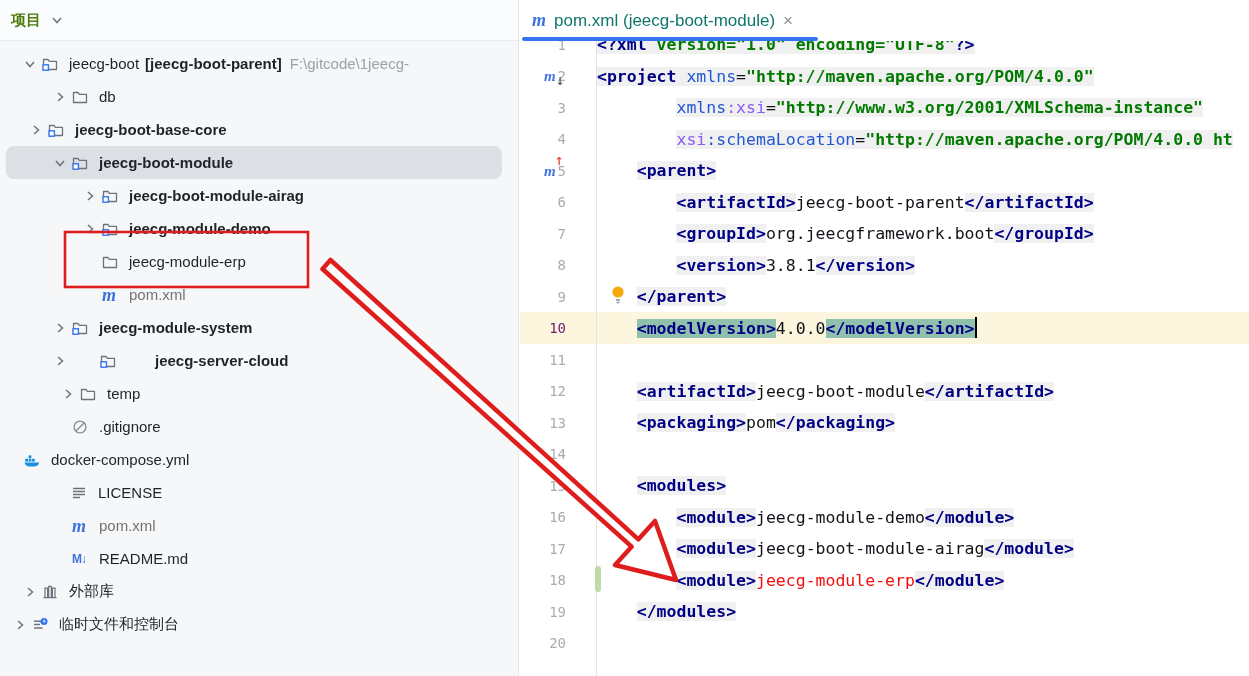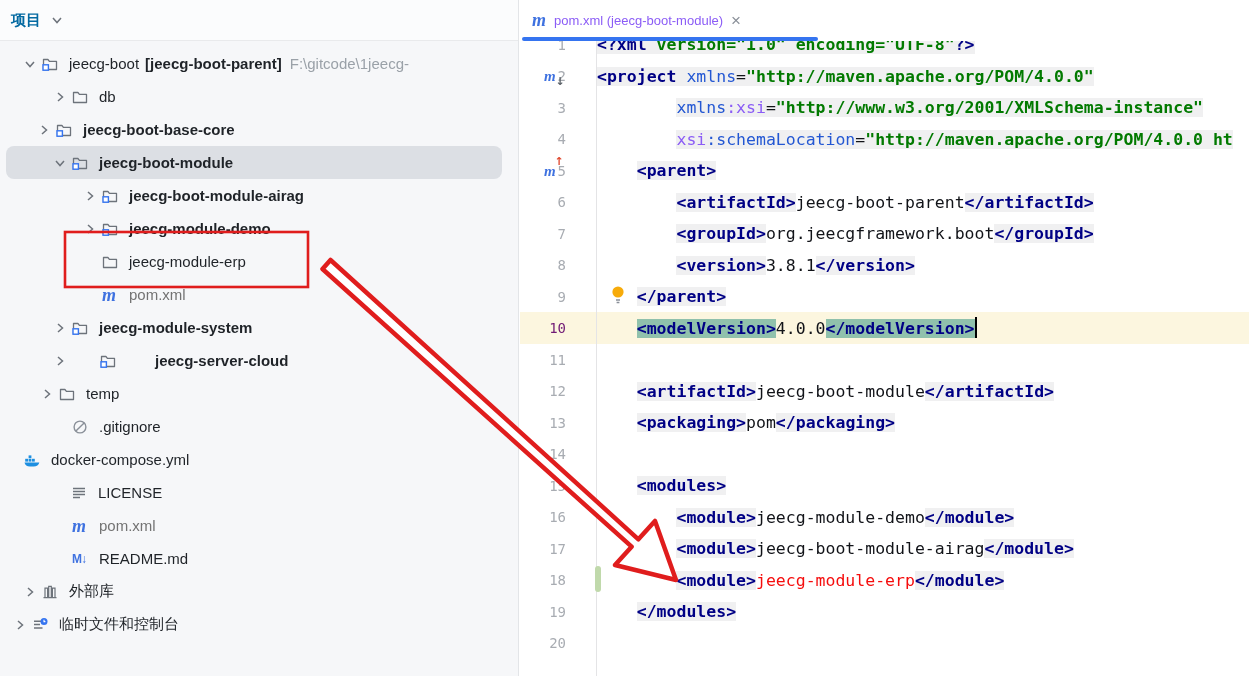--- a/index.html
+++ b/index.html
@@ -4,21 +4,21 @@
 <style>
   html,body{margin:0;padding:0;background:#fff;width:1249px;height:676px;overflow:hidden;
     font-family:"Liberation Sans",sans-serif;-webkit-font-smoothing:antialiased;}
   #stage{position:relative;width:1249px;height:676px;overflow:hidden;}
 
   
   #tree-panel{position:absolute;left:0;top:0;width:519px;height:676px;background:#f6f7f9;
     border-right:1px solid #e3e5e8;box-sizing:border-box;}
   #tree-header{position:absolute;left:0;top:0;right:0;height:41px;background:#fbfcfd;
     border-bottom:1px solid #e9eaec;display:flex;align-items:center;padding-left:11px;box-sizing:border-box;}
-  #tree-header .title{font-weight:700;font-size:15px;color:#0369a1;}
+  #tree-header .title{font-weight:700;font-size:15px;color:#4d7c0f;}
   #tree-header .chev{margin-left:8px;display:inline-flex;}
   #tree-rows{position:absolute;left:0;top:47px;right:0;}
   .tree-row{height:33px;display:flex;align-items:center;white-space:nowrap;overflow:hidden;
     font-size:15px;color:#1f2328;cursor:pointer;}
   .tree-row.selected{background:#dcdfe4;border-radius:8px;margin-left:6px;margin-right:16px;}
   .tree-row .chevslot{width:24px;min-width:24px;display:inline-flex;justify-content:center;align-items:center;}
   .tree-row .iconslot{width:26px;min-width:26px;display:inline-flex;justify-content:flex-start;align-items:center;}
   .tree-row .lbl{margin-left:1px;}
   .tree-row .lbl.b{font-weight:700;}
   .tree-row .lbl.blue{color:#737373;}
@@ -52,21 +52,21 @@
   .tk-err{color:#f50d0d;}
   .bg-g{background:#f0f0f1;}
   .bg-t{background:#90c1ac;}
   .caret{display:inline-block;width:2px;height:21px;background:#000;vertical-align:-4px;}
   .bulb{position:absolute;left:12px;top:3px;}
 
   
   #tabbar{position:absolute;left:0;top:0;right:0;height:41px;background:#fff;z-index:5;}
   #tab-active{position:relative;display:inline-flex;align-items:center;height:41px;margin-left:2px;
     padding:0 12px 0 10px;min-width:296px;box-sizing:border-box;cursor:pointer;}
-  #tab-active .ttl{font-size:13px;color:#8b5cf6;margin:0 8px 0 8px;}
+  #tab-active .ttl{font-size:17px;color:#0f766e;margin:0 8px 0 8px;}
   #tab-active .close{color:#8a9099;font-size:17px;line-height:1;cursor:pointer;}
   #tab-underline{position:absolute;left:0;right:0;bottom:0;height:4px;background:#3574f0;border-radius:2px;}
 
   
   #annot{position:absolute;left:0;top:0;width:1249px;height:676px;z-index:50;pointer-events:none;}
 </style>
 </head>
 <body>
 
 <div id="stage">
@@ -103,21 +103,21 @@
               <polyline points="6,4 10.5,8 6,12" fill="none" stroke="#6d737b" stroke-width="1.5"></polyline>
             </svg>
           </span>
           <span class="iconslot">
             <svg width="16" height="16" viewBox="0 0 16 16">
               <path d="M1.5 3.5 h4.4 l1.5 1.9 h7.1 V13.5 h-13 z" fill="none" stroke="#6d737b" stroke-width="1.3" stroke-linejoin="round"></path>
             </svg>
           </span>
           <span class="lbl">db</span>
         </div>
-        <div class="tree-row" style="padding-left: 32px;">
+        <div class="tree-row" style="padding-left: 24px;">
           <span class="chevslot">
             <svg width="16" height="16" viewBox="0 0 16 16">
               <polyline points="6,4 10.5,8 6,12" fill="none" stroke="#6d737b" stroke-width="1.5"></polyline>
             </svg>
           </span>
           <span class="iconslot">
             <svg width="16" height="16" viewBox="0 0 16 16">
               <path d="M1.5 3.5 h4.4 l1.5 1.9 h7.1 V13.5 h-13 z" fill="none" stroke="#6d737b" stroke-width="1.3" stroke-linejoin="round"></path>
               <rect x="1" y="8.8" width="5.4" height="5.4" fill="#fff" stroke="#3574f0" stroke-width="1.4"></rect>
             </svg>
@@ -203,21 +203,21 @@
             </svg>
           </span>
           <span class="iconslot">
             <svg width="16" height="16" viewBox="0 0 16 16">
               <path d="M1.5 3.5 h4.4 l1.5 1.9 h7.1 V13.5 h-13 z" fill="none" stroke="#6d737b" stroke-width="1.3" stroke-linejoin="round"></path>
               <rect x="1" y="8.8" width="5.4" height="5.4" fill="#fff" stroke="#3574f0" stroke-width="1.4"></rect>
             </svg>
           </span>
           <span class="lbl b">jeecg-server-cloud</span>
         </div>
-        <div class="tree-row" style="padding-left: 35px;">
+        <div class="tree-row" style="padding-left: 56px;">
           <span class="chevslot">
             <svg width="16" height="16" viewBox="0 0 16 16">
               <polyline points="6,4 10.5,8 6,12" fill="none" stroke="#6d737b" stroke-width="1.5"></polyline>
             </svg>
           </span>
           <span class="iconslot">
             <svg width="16" height="16" viewBox="0 0 16 16">
               <path d="M1.5 3.5 h4.4 l1.5 1.9 h7.1 V13.5 h-13 z" fill="none" stroke="#6d737b" stroke-width="1.3" stroke-linejoin="round"></path>
             </svg>
           </span>

